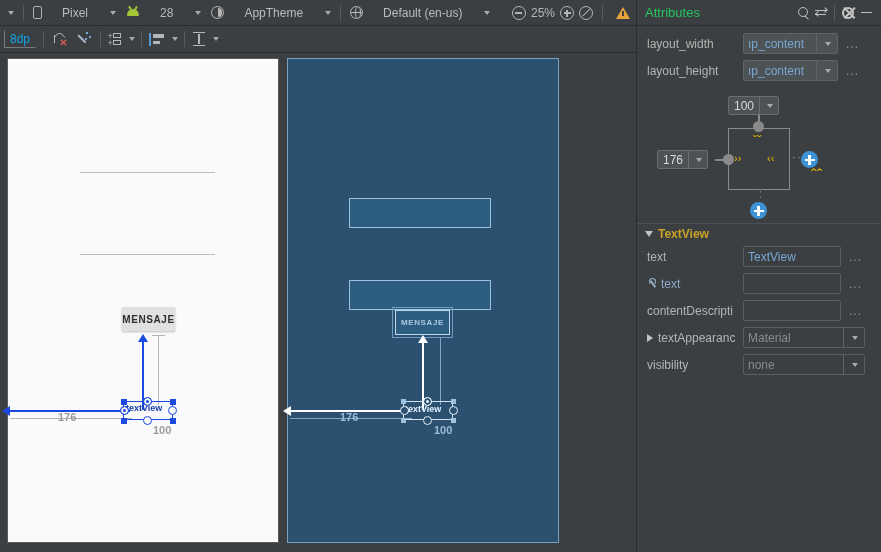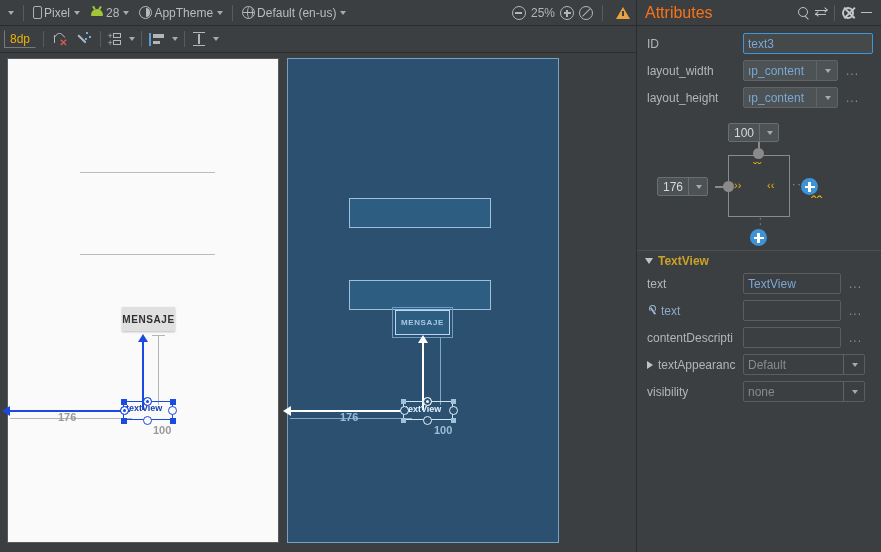--- a/index.html
+++ b/index.html
@@ -16,21 +16,21 @@
   #app { position: relative; width: 881px; height: 552px; }
 
   
   .toolbar {
     position: absolute; left: 0; top: 0; width: 636px; height: 26px;
     background: #3c3f41;
     display: flex; align-items: center;
     border-bottom: 1px solid #2b2b2b;
   }
   .tb-item {
-    display: flex; align-items: center; gap: 2px;
+    display: flex; align-items: center; gap: 20px;
     height: 22px; padding: 0 5px; cursor: default;
     color: #bbbbbb; white-space: nowrap; justify-content: space-between;
   }
   .caret {
     width: 0; height: 0; margin-left: 2px;
     border-left: 3.5px solid transparent;
     border-right: 3.5px solid transparent;
     border-top: 4px solid #a9a9a9;
   }
   .tb-sep { width: 1px; height: 16px; background: #5a5a5a; margin: 0 4px; }
@@ -103,21 +103,21 @@
   }
 
   
   .toolbar2 {
     position: absolute; left: 0; top: 26px; width: 636px; height: 27px;
     background: #3c3f41; display: flex; align-items: center;
     border-bottom: 1px solid #2b2b2b; padding-left: 4px;
   }
   .dp-box {
     border: 1px solid #6b6b6b; border-top-color: transparent; border-right-color:transparent;
-    padding: 1px 5px; color: #eab308; font-size: 12px; margin-right: 3px;
+    padding: 1px 5px; color: #0ea5e9; font-size: 12px; margin-right: 3px;
     border-bottom: 1px solid #7a7a7a; border-left: 1px solid #7a7a7a;
   }
   .ico-btn {
     width: 24px; height: 22px; display: flex; align-items: center; justify-content: center;
     position: relative; cursor: default;
   }
 
   
   .clearcon { width: 15px; height: 14px; position: relative; }
   .clearcon .arc {
@@ -257,21 +257,21 @@
 
   
   .attr-panel {
     position: absolute; left: 636px; top: 0; width: 245px; height: 552px;
     background: #3c3f41; border-left: 1px solid #2b2b2b;
   }
   .attr-header {
     height: 26px; display: flex; align-items: center;
     padding: 0 6px 0 8px; border-bottom: 1px solid #2b2b2b;
   }
-  .attr-title { font-size: 16px; color: #f97316; flex: 1; }
+  .attr-title { font-size: 13px; color: #22c55e; flex: 1; }
   .hdr-ico { width: 18px; height: 18px; display:flex; align-items:center; justify-content:center; cursor: default; }
   .search-ico { width: 11px; height: 11px; position: relative; }
   .search-ico::before {
     content:""; position:absolute; left:0; top:0; width:8px; height:8px;
     border:1.4px solid #c0c0c0; border-radius:50%;
   }
   .search-ico::after {
     content:""; position:absolute; right:0px; bottom:0px; width:5px; height:1.4px;
     background:#c0c0c0; transform: rotate(45deg);
   }
@@ -599,24 +599,20 @@
       <span class="hdr-ico">
           <span class="gear-ico"></span>
         </span>
       <span class="hdr-ico">
           <span class="min-ico"></span>
         </span>
     </div>
 
     <div class="attr-rows">
 
-      <div class="attr-row">
-        <span class="attr-label">ID</span>
-        <input class="id-input" value="text3" style="">
-      </div>
 
       <div class="attr-row">
         <span class="attr-label">layout_width</span>
         <span class="combo">
           <span class="val">ıp_content</span>
           <span class="arrow">
               <span class="caret"></span>
             </span>
         </span>
         <span class="dots">...</span>
@@ -693,21 +689,21 @@
       <input class="txtbox" value="" style="">
       <span class="dots">...</span>
     </div>
 
     <div class="attr-row">
       <span class="attr-label" style="gap:5px;">
         <span class="tri-r"></span>
         <span>textAppearanc</span>
       </span>
       <span class="combo wide flat">
-        <span class="val gray">Default</span>
+        <span class="val gray">Material</span>
         <span class="arrow">
             <span class="caret"></span>
           </span>
       </span>
     </div>
 
 
     <div class="attr-row">
       <span class="attr-label">visibility</span>
       <span class="combo wide flat">

